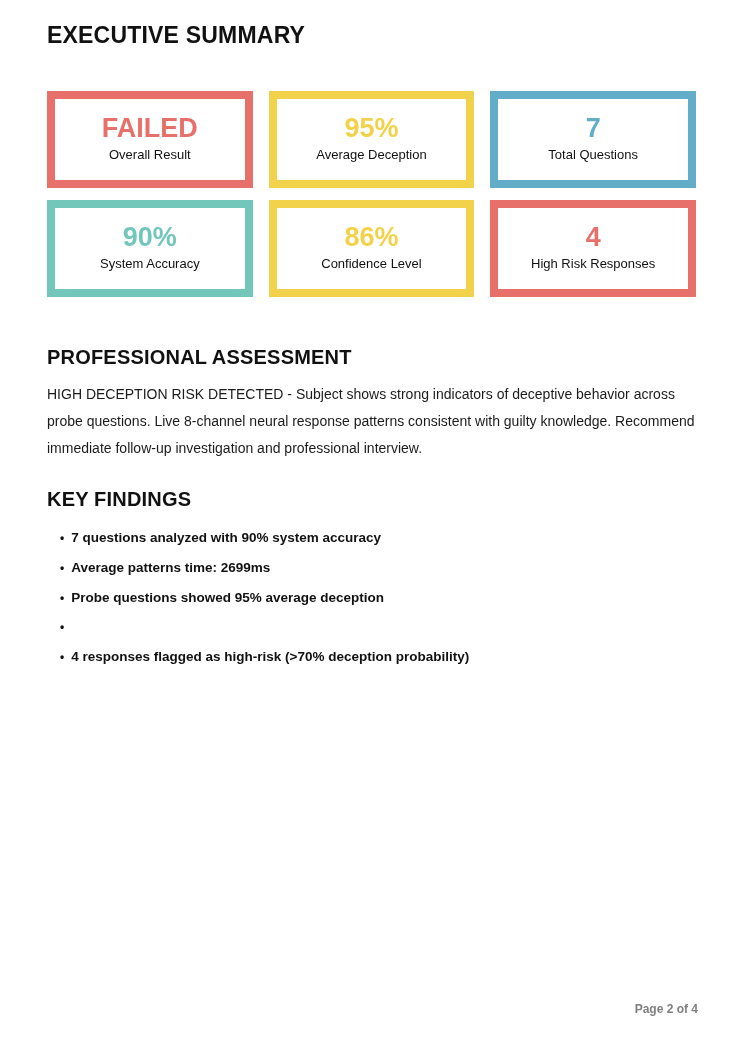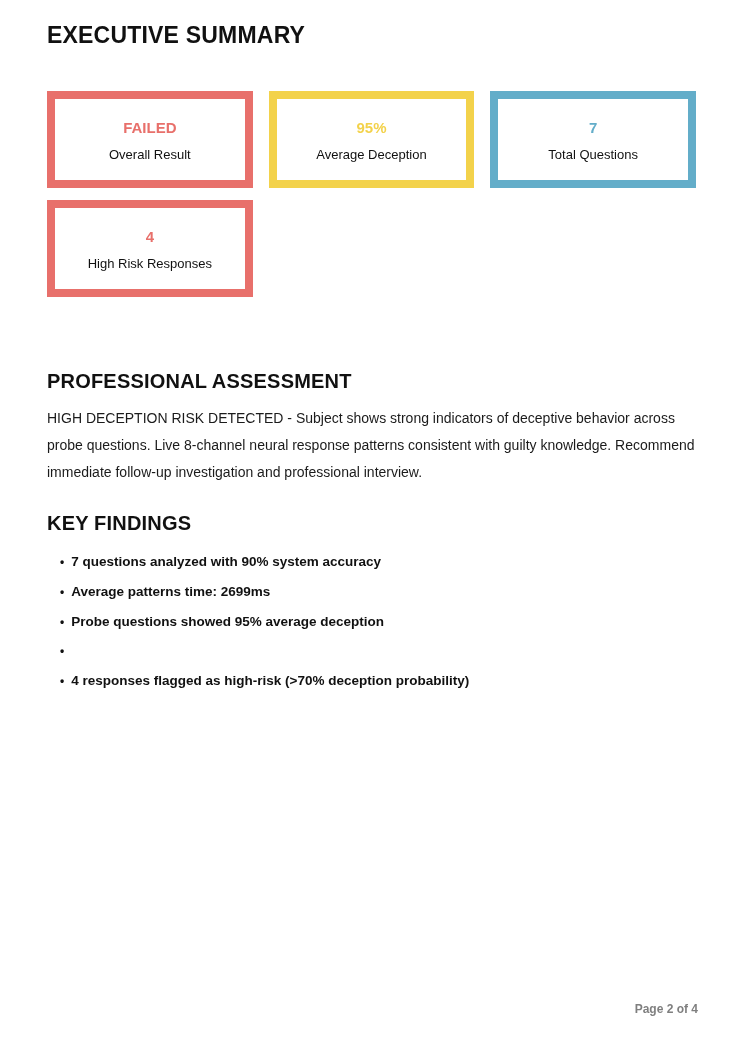--- a/index.html
+++ b/index.html
@@ -33,38 +33,38 @@
     background: #ffffff;
     border-style: solid;
     border-width: 8px;
     display: flex;
     flex-direction: column;
     align-items: center;
     justify-content: center;
     gap: 9px;
   }
   .stat-value {
-    font-size: 15px;
+    font-size: 27px;
     font-weight: bold;
     line-height: 22px;
   }
   .stat-label {
     font-size: 13px;
     font-weight: normal;
     color: #111111;
     line-height: 14px;
   }
   .section-heading {
     font-size: 20px;
     font-weight: bold;
     line-height: 24px;
     color: #111111;
     letter-spacing: 0.2px;
   }
-  .pa-heading { margin-top: 72px; }
+  .pa-heading { margin-top: 48px; }
   .pa-body {
     margin-top: 12px;
     font-size: 14px;
     line-height: 27px;
     color: #1b1b1b;
     max-width: 650px;
   }
   .kf-heading { margin-top: 25px; }
   .kf-list {
     margin-top: 12px;
@@ -106,20 +106,28 @@
         <div class="stat-label">Overall Result</div>
       </div>
       <div class="stat-card" style="border-color: rgb(243, 210, 75);">
         <div class="stat-value" style="color: rgb(243, 210, 75);">95%</div>
         <div class="stat-label">Average Deception</div>
       </div>
       <div class="stat-card" style="border-color: rgb(99, 173, 201);">
         <div class="stat-value" style="color: rgb(99, 173, 201);">7</div>
         <div class="stat-label">Total Questions</div>
       </div>
+      <div class="stat-card" style="border-color: rgb(114, 198, 186);">
+        <div class="stat-value" style="color: rgb(114, 198, 186);">90%</div>
+        <div class="stat-label">System Accuracy</div>
+      </div>
+      <div class="stat-card" style="border-color: rgb(243, 210, 75);">
+        <div class="stat-value" style="color: rgb(243, 210, 75);">86%</div>
+        <div class="stat-label">Confidence Level</div>
+      </div>
       <div class="stat-card" style="border-color: rgb(232, 112, 107);">
         <div class="stat-value" style="color: rgb(232, 112, 107);">4</div>
         <div class="stat-label">High Risk Responses</div>
       </div>
     </div>
 
   <h2 class="section-heading pa-heading">PROFESSIONAL ASSESSMENT</h2>
 
   <p class="pa-body">HIGH DECEPTION RISK DETECTED - Subject shows strong indicators of deceptive behavior across probe questions. Live 8-channel neural response patterns consistent with guilty knowledge. Recommend immediate follow-up investigation and professional interview.</p>
 

